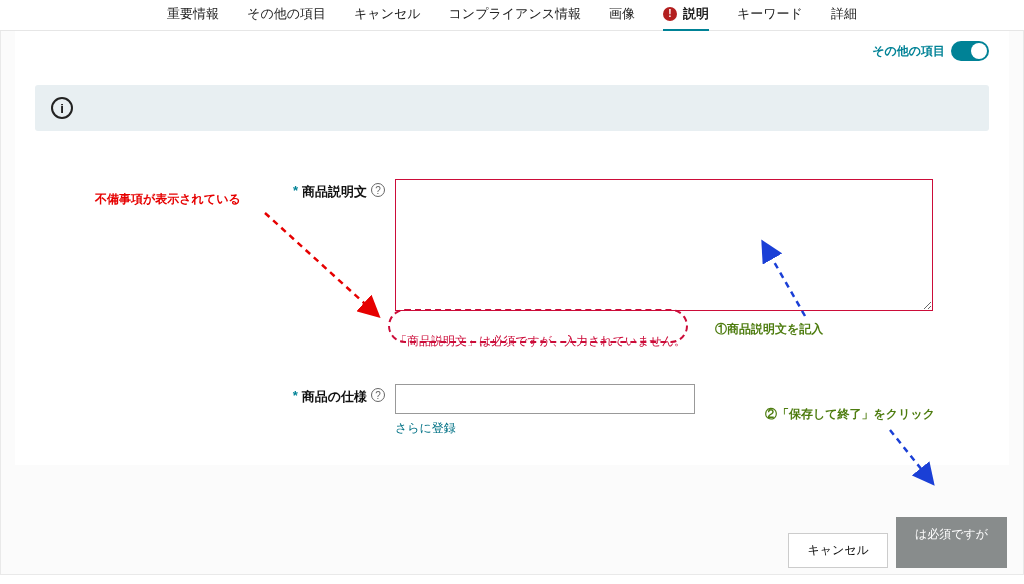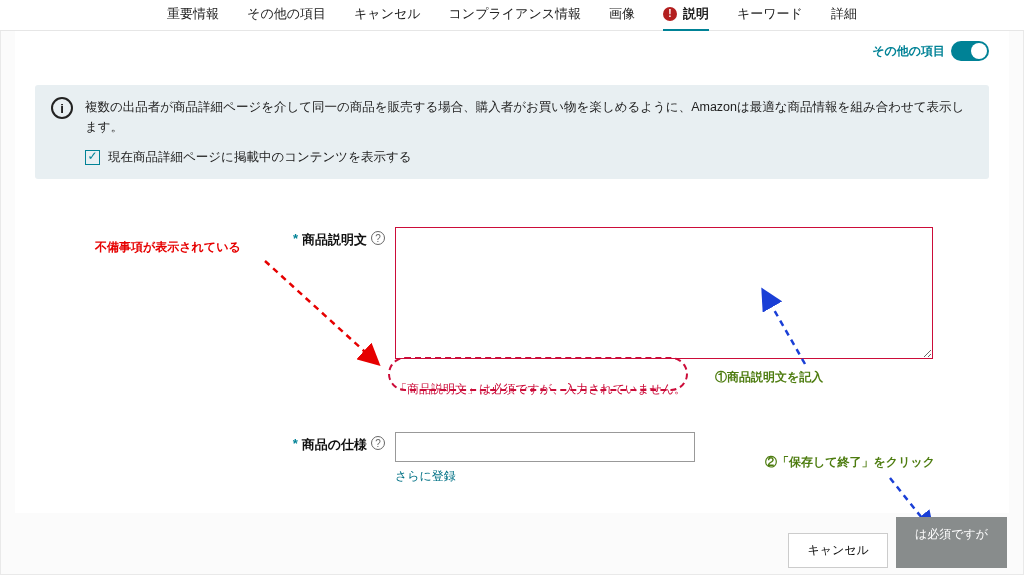--- a/index.html
+++ b/index.html
@@ -73,27 +73,20 @@
 <div class="canvas">
  <div class="canvas-inner">
 
   <div class="other-items">
     <span>その他の項目</span>
     <div class="toggle"></div>
   </div>
 
   <div class="infobox">
     <div class="icon">i</div>
-    <div class="text">
-      <div>複数の出品者が商品詳細ページを介して同一の商品を販売する場合、購入者がお買い物を楽しめるように、Amazonは最適な商品情報を組み合わせて表示します。</div>
-      <div class="chk-row">
-        <div class="chk">✓</div>
-        <span>現在商品詳細ページに掲載中のコンテンツを表示する</span>
-      </div>
-    </div>
   </div>
 
   <div class="form-area">
 
     <div class="form-row">
       <div class="label-col">
         <span class="req">*</span>
         <span style="font-weight:bold;">商品説明文</span>
         <span class="help">?</span>
       </div>

